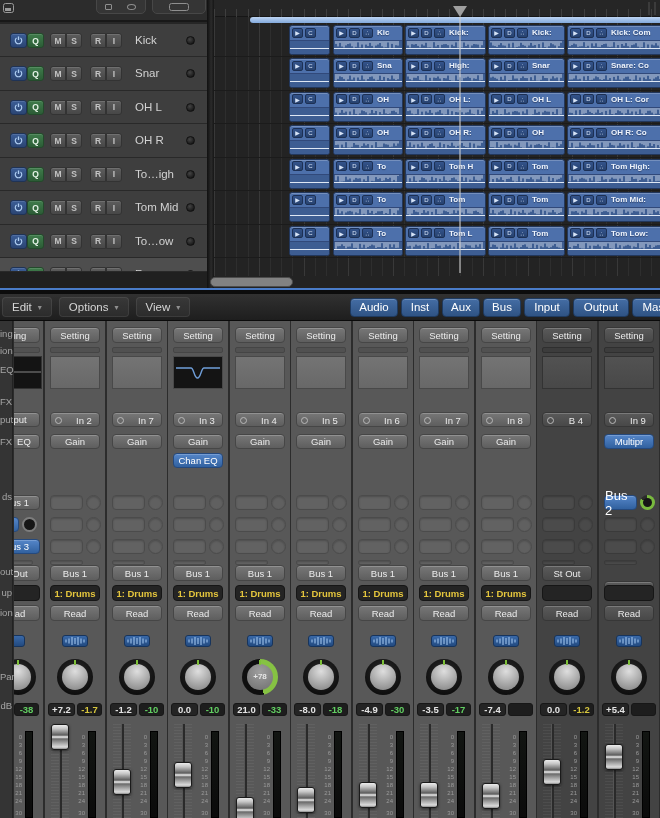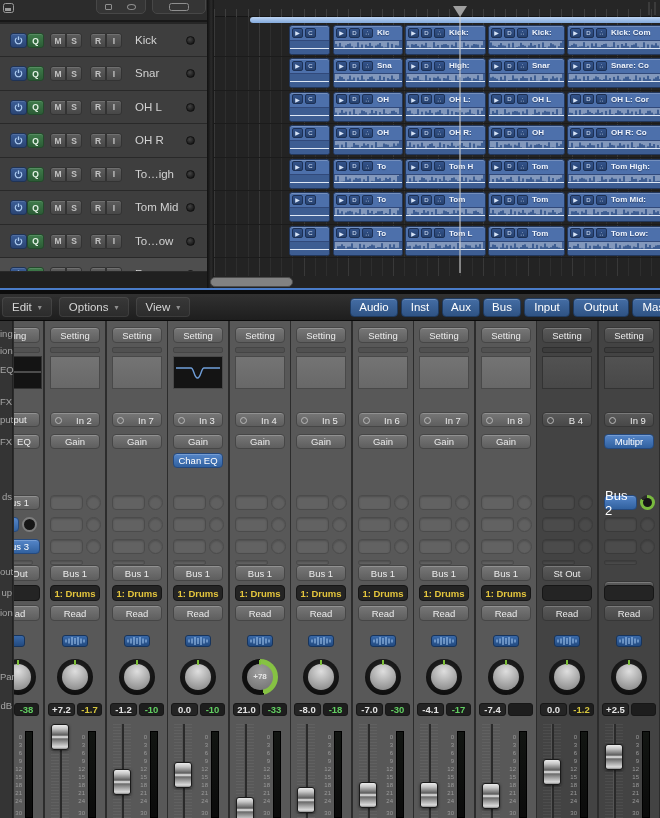--- a/index.html
+++ b/index.html
@@ -2062,21 +2062,21 @@
               <line x1="12" y1="2" x2="12" y2="8" stroke="#a9cdf4"></line>
               <line x1="15" y1="1" x2="15" y2="9" stroke="#a9cdf4"></line>
               <line x1="18" y1="2.5" x2="18" y2="7.5" stroke="#a9cdf4"></line>
               <line x1="21" y1="3.5" x2="21" y2="6.5" stroke="#a9cdf4"></line>
             </svg>
           </div>
           <div style="position: absolute; box-sizing: border-box; left: 12px; top: 338px; width: 36px; height: 36px; border-radius: 50%; background: radial-gradient(circle at 50% 40%, rgb(46, 46, 46), rgb(15, 15, 15) 72%);">
             <div style="position: absolute; box-sizing: border-box; left: 5px; top: 5px; width: 26px; height: 26px; border-radius: 50%; background: radial-gradient(circle at 50% 28%, rgb(222, 222, 222), rgb(169, 169, 169) 55%, rgb(125, 125, 125));"></div>
             <div style="position: absolute; box-sizing: border-box; left: 17px; top: 1px; width: 2px; height: 5px; background: rgb(126, 192, 58);"></div>
           </div>
-          <div class="valbox" style="position: absolute; box-sizing: border-box; left: 3px; top: 382px; width: 27px; height: 13px;">-7.0</div>
+          <div class="valbox" style="position: absolute; box-sizing: border-box; left: 3px; top: 382px; width: 27px; height: 13px;">-4.9</div>
           <div class="valbox" style="position: absolute; box-sizing: border-box; left: 32px; top: 382px; width: 25px; height: 13px; background: rgb(29, 29, 29); color: rgb(98, 207, 98);">-30</div>
           <div style="position: absolute; box-sizing: border-box; left: 6px; top: 403px; width: 18px; height: 94px; background: repeating-linear-gradient(0deg, rgba(255, 255, 255, 0.05) 0px, rgba(255, 255, 255, 0.05) 1px, transparent 1px, transparent 3px);"></div>
           <div style="position: absolute; box-sizing: border-box; left: 14px; top: 403px; width: 3px; height: 94px; background: rgb(42, 42, 42); border-left: 1px solid rgb(85, 85, 85);"></div>
           <div class="fadercap" style="position: absolute; box-sizing: border-box; left: 6px; top: 461.38px; width: 18px; height: 26px;"></div>
           <div class="scale-num" style="position: absolute; box-sizing: border-box; left: 26px; top: 413px;">0</div>
           <div class="scale-num" style="position: absolute; box-sizing: border-box; left: 26px; top: 421px;">3</div>
           <div class="scale-num" style="position: absolute; box-sizing: border-box; left: 26px; top: 429px;">6</div>
           <div class="scale-num" style="position: absolute; box-sizing: border-box; left: 26px; top: 437px;">9</div>
           <div class="scale-num" style="position: absolute; box-sizing: border-box; left: 26px; top: 445px;">12</div>
           <div class="scale-num" style="position: absolute; box-sizing: border-box; left: 26px; top: 453px;">15</div>
@@ -2113,21 +2113,21 @@
               <line x1="12" y1="2" x2="12" y2="8" stroke="#a9cdf4"></line>
               <line x1="15" y1="1" x2="15" y2="9" stroke="#a9cdf4"></line>
               <line x1="18" y1="2.5" x2="18" y2="7.5" stroke="#a9cdf4"></line>
               <line x1="21" y1="3.5" x2="21" y2="6.5" stroke="#a9cdf4"></line>
             </svg>
           </div>
           <div style="position: absolute; box-sizing: border-box; left: 12px; top: 338px; width: 36px; height: 36px; border-radius: 50%; background: radial-gradient(circle at 50% 40%, rgb(46, 46, 46), rgb(15, 15, 15) 72%);">
             <div style="position: absolute; box-sizing: border-box; left: 5px; top: 5px; width: 26px; height: 26px; border-radius: 50%; background: radial-gradient(circle at 50% 28%, rgb(222, 222, 222), rgb(169, 169, 169) 55%, rgb(125, 125, 125));"></div>
             <div style="position: absolute; box-sizing: border-box; left: 17px; top: 1px; width: 2px; height: 5px; background: rgb(126, 192, 58);"></div>
           </div>
-          <div class="valbox" style="position: absolute; box-sizing: border-box; left: 3px; top: 382px; width: 27px; height: 13px;">-4.1</div>
+          <div class="valbox" style="position: absolute; box-sizing: border-box; left: 3px; top: 382px; width: 27px; height: 13px;">-3.5</div>
           <div class="valbox" style="position: absolute; box-sizing: border-box; left: 32px; top: 382px; width: 25px; height: 13px; background: rgb(29, 29, 29); color: rgb(98, 207, 98);">-17</div>
           <div style="position: absolute; box-sizing: border-box; left: 6px; top: 403px; width: 18px; height: 94px; background: repeating-linear-gradient(0deg, rgba(255, 255, 255, 0.05) 0px, rgba(255, 255, 255, 0.05) 1px, transparent 1px, transparent 3px);"></div>
           <div style="position: absolute; box-sizing: border-box; left: 14px; top: 403px; width: 3px; height: 94px; background: rgb(42, 42, 42); border-left: 1px solid rgb(85, 85, 85);"></div>
           <div class="fadercap" style="position: absolute; box-sizing: border-box; left: 6px; top: 461.38px; width: 18px; height: 26px;"></div>
           <div class="scale-num" style="position: absolute; box-sizing: border-box; left: 26px; top: 413px;">0</div>
           <div class="scale-num" style="position: absolute; box-sizing: border-box; left: 26px; top: 421px;">3</div>
           <div class="scale-num" style="position: absolute; box-sizing: border-box; left: 26px; top: 429px;">6</div>
           <div class="scale-num" style="position: absolute; box-sizing: border-box; left: 26px; top: 437px;">9</div>
           <div class="scale-num" style="position: absolute; box-sizing: border-box; left: 26px; top: 445px;">12</div>
           <div class="scale-num" style="position: absolute; box-sizing: border-box; left: 26px; top: 453px;">15</div>
@@ -2267,21 +2267,21 @@
               <line x1="12" y1="2" x2="12" y2="8" stroke="#a9cdf4"></line>
               <line x1="15" y1="1" x2="15" y2="9" stroke="#a9cdf4"></line>
               <line x1="18" y1="2.5" x2="18" y2="7.5" stroke="#a9cdf4"></line>
               <line x1="21" y1="3.5" x2="21" y2="6.5" stroke="#a9cdf4"></line>
             </svg>
           </div>
           <div style="position: absolute; box-sizing: border-box; left: 12px; top: 338px; width: 36px; height: 36px; border-radius: 50%; background: radial-gradient(circle at 50% 40%, rgb(46, 46, 46), rgb(15, 15, 15) 72%);">
             <div style="position: absolute; box-sizing: border-box; left: 5px; top: 5px; width: 26px; height: 26px; border-radius: 50%; background: radial-gradient(circle at 50% 28%, rgb(222, 222, 222), rgb(169, 169, 169) 55%, rgb(125, 125, 125));"></div>
             <div style="position: absolute; box-sizing: border-box; left: 17px; top: 1px; width: 2px; height: 5px; background: rgb(126, 192, 58);"></div>
           </div>
-          <div class="valbox" style="position: absolute; box-sizing: border-box; left: 3px; top: 382px; width: 27px; height: 13px;">+2.5</div>
+          <div class="valbox" style="position: absolute; box-sizing: border-box; left: 3px; top: 382px; width: 27px; height: 13px;">+5.4</div>
           <div class="valbox" style="position: absolute; box-sizing: border-box; left: 32px; top: 382px; width: 25px; height: 13px; background: rgb(29, 29, 29);"></div>
           <div style="position: absolute; box-sizing: border-box; left: 6px; top: 403px; width: 18px; height: 94px; background: repeating-linear-gradient(0deg, rgba(255, 255, 255, 0.05) 0px, rgba(255, 255, 255, 0.05) 1px, transparent 1px, transparent 3px);"></div>
           <div style="position: absolute; box-sizing: border-box; left: 14px; top: 403px; width: 3px; height: 94px; background: rgb(42, 42, 42); border-left: 1px solid rgb(85, 85, 85);"></div>
           <div class="fadercap" style="position: absolute; box-sizing: border-box; left: 6px; top: 422.68px; width: 18px; height: 26px;"></div>
           <div class="scale-num" style="position: absolute; box-sizing: border-box; left: 26px; top: 413px;">0</div>
           <div class="scale-num" style="position: absolute; box-sizing: border-box; left: 26px; top: 421px;">3</div>
           <div class="scale-num" style="position: absolute; box-sizing: border-box; left: 26px; top: 429px;">6</div>
           <div class="scale-num" style="position: absolute; box-sizing: border-box; left: 26px; top: 437px;">9</div>
           <div class="scale-num" style="position: absolute; box-sizing: border-box; left: 26px; top: 445px;">12</div>
           <div class="scale-num" style="position: absolute; box-sizing: border-box; left: 26px; top: 453px;">15</div>

